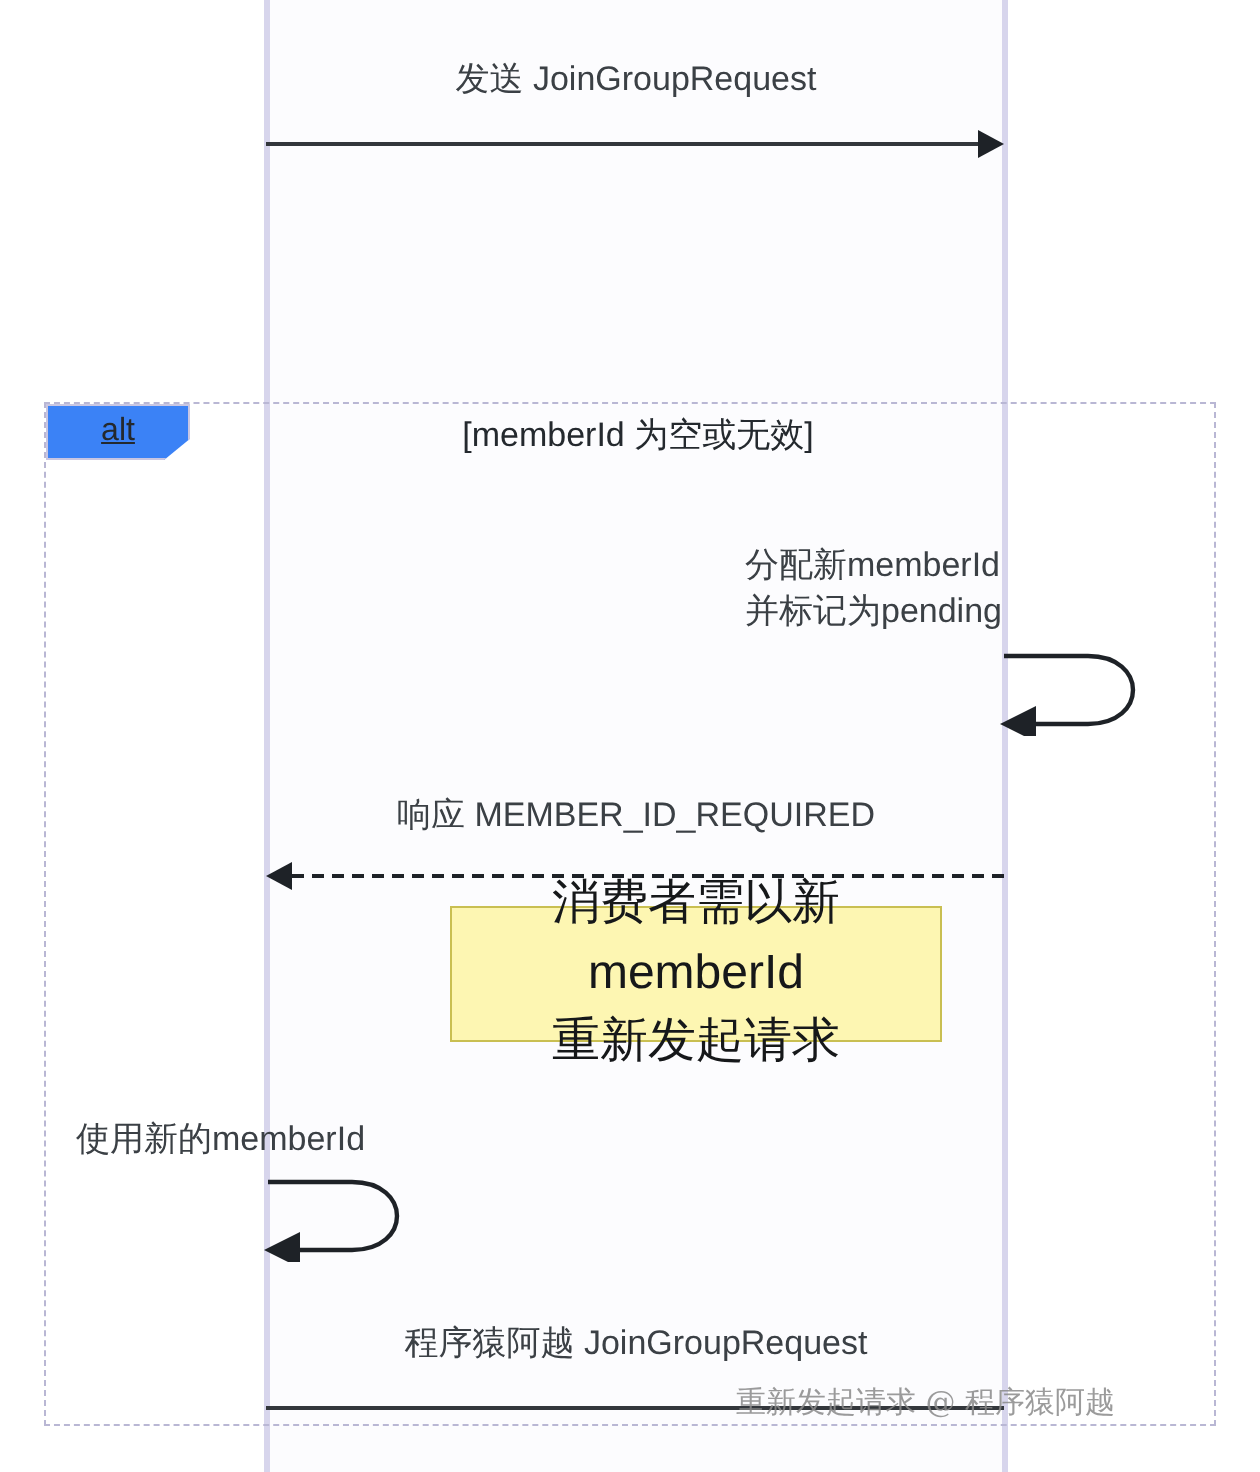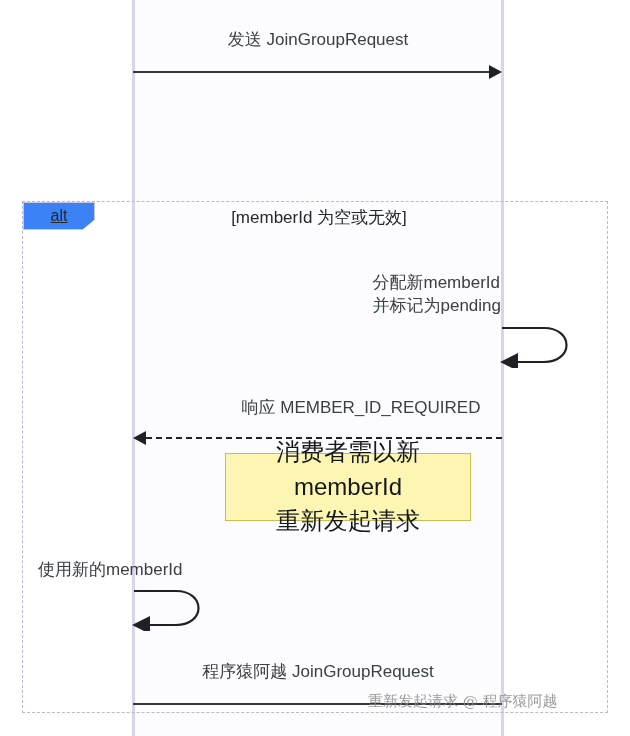--- a/index.html
+++ b/index.html
@@ -158,21 +158,21 @@
 
   <div class="msg-label" style="left:501px;top:271px;transform:translateX(-100%);">
     <div>分配新memberId</div>
     <div>并标记为pending</div>
   </div>
   <svg class="self-loop" style="left:496px;top:322px;" width="84" height="46">
     <path d="M 6 6 L 48 6 C 78 6 78 40 48 40 L 20 40" fill="none" stroke="#1e2227" stroke-width="2.2"></path>
     <polygon points="22,31 4,40 22,49" fill="#1e2227"></polygon>
   </svg>
 
-  <div class="msg-label center" style="top:396px;padding-left:43px;">响应 MEMBER_ID_REQUIRED</div>
+  <div class="msg-label center" style="top:396px;">响应 MEMBER_ID_REQUIRED</div>
   <div class="arrow-line dashed" style="left:146px;top:437px;width:356px;"></div>
   <div class="arrow-head left" style="left:133px;top:431px;"></div>
 
   <div class="note" style="left:225px;top:453px;width:246px;height:68px;font-size:24px;">
     <div class="note-text">
       <div>消费者需以新memberId</div>
       <div>重新发起请求</div>
     </div>
   </div>
 

